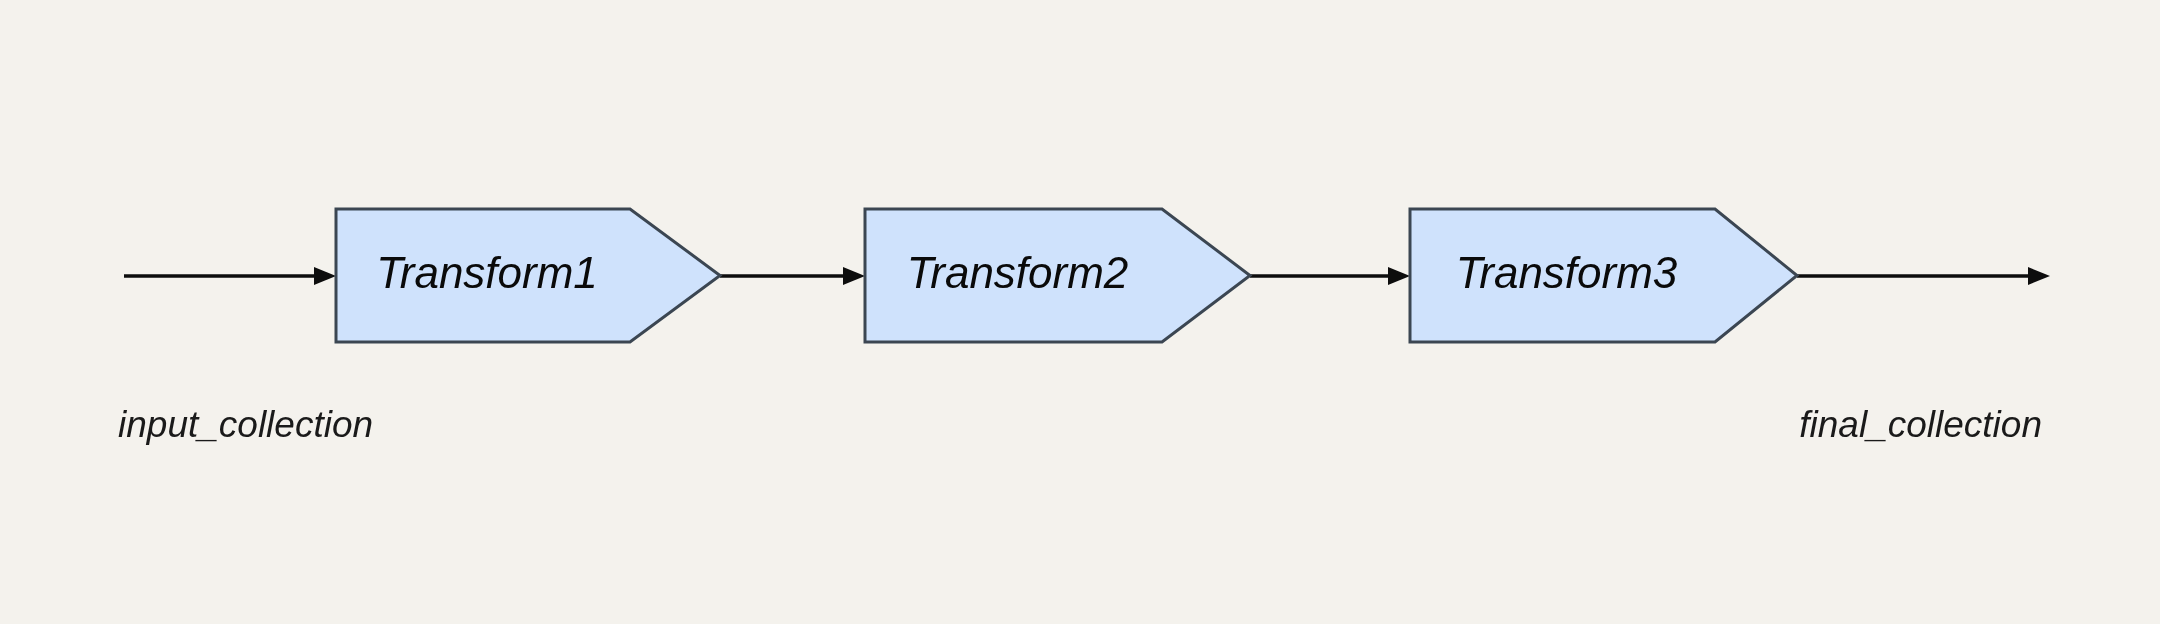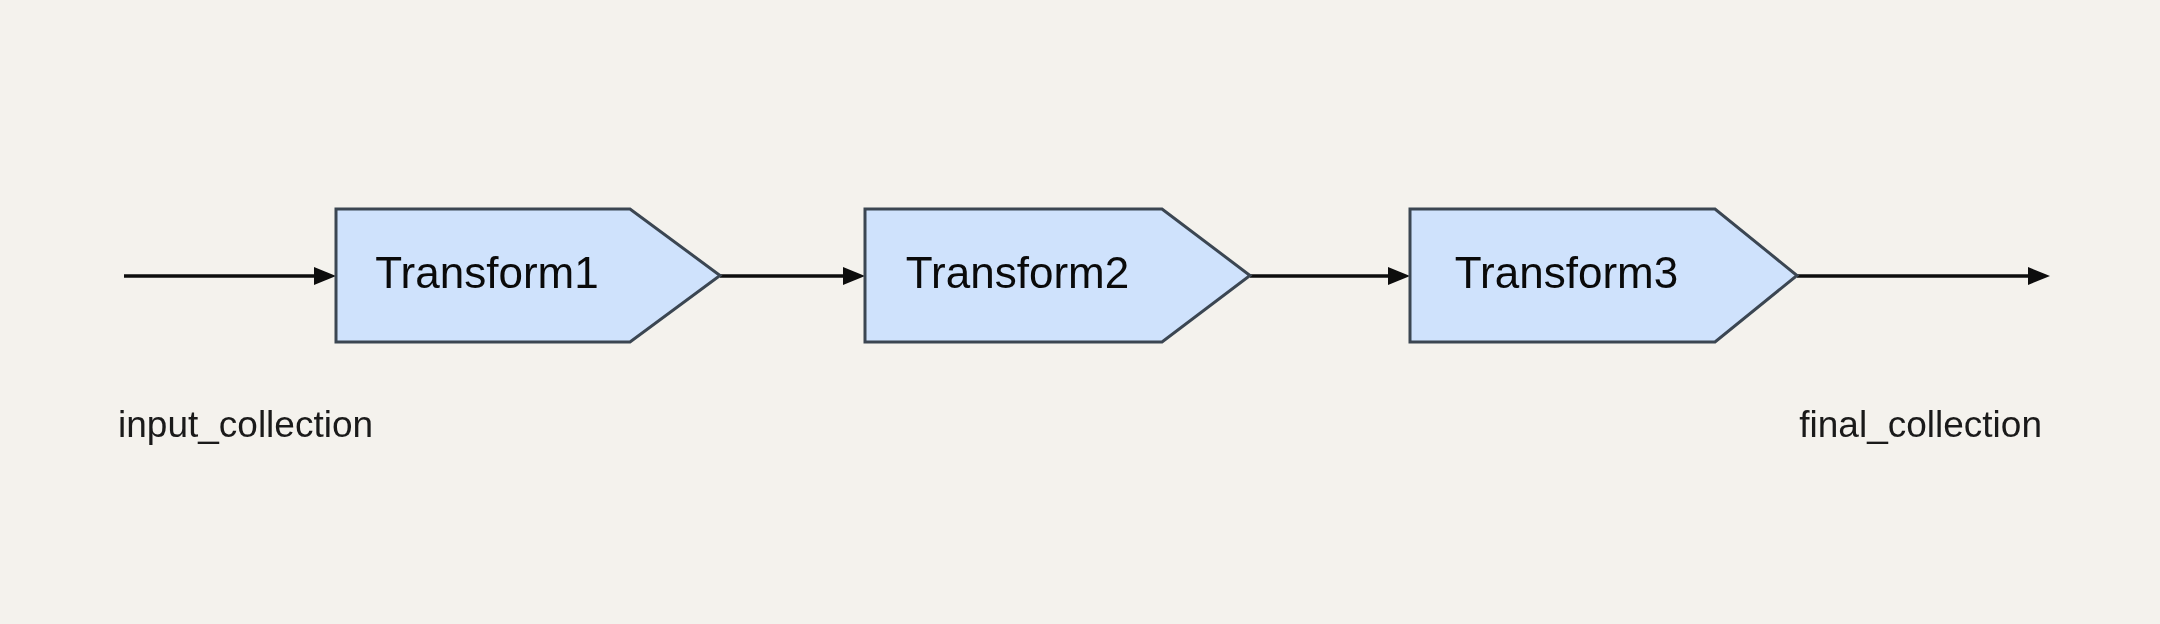--- a/index.html
+++ b/index.html
@@ -11,20 +11,21 @@
     width: 2160px;
     height: 624px;
     background: #f4f2ed;
     font-family: "Liberation Sans", sans-serif;
     overflow: hidden;
   }
   #diagram-root {
     position: relative;
     width: 2160px;
     height: 624px;
+    font-style: italic;
   }
   svg#pipeline-svg {
     display: block;
     width: 2160px;
     height: 624px;
   }
   .node-shape {
     stroke-width: 3;
     stroke-linejoin: miter;
   }

